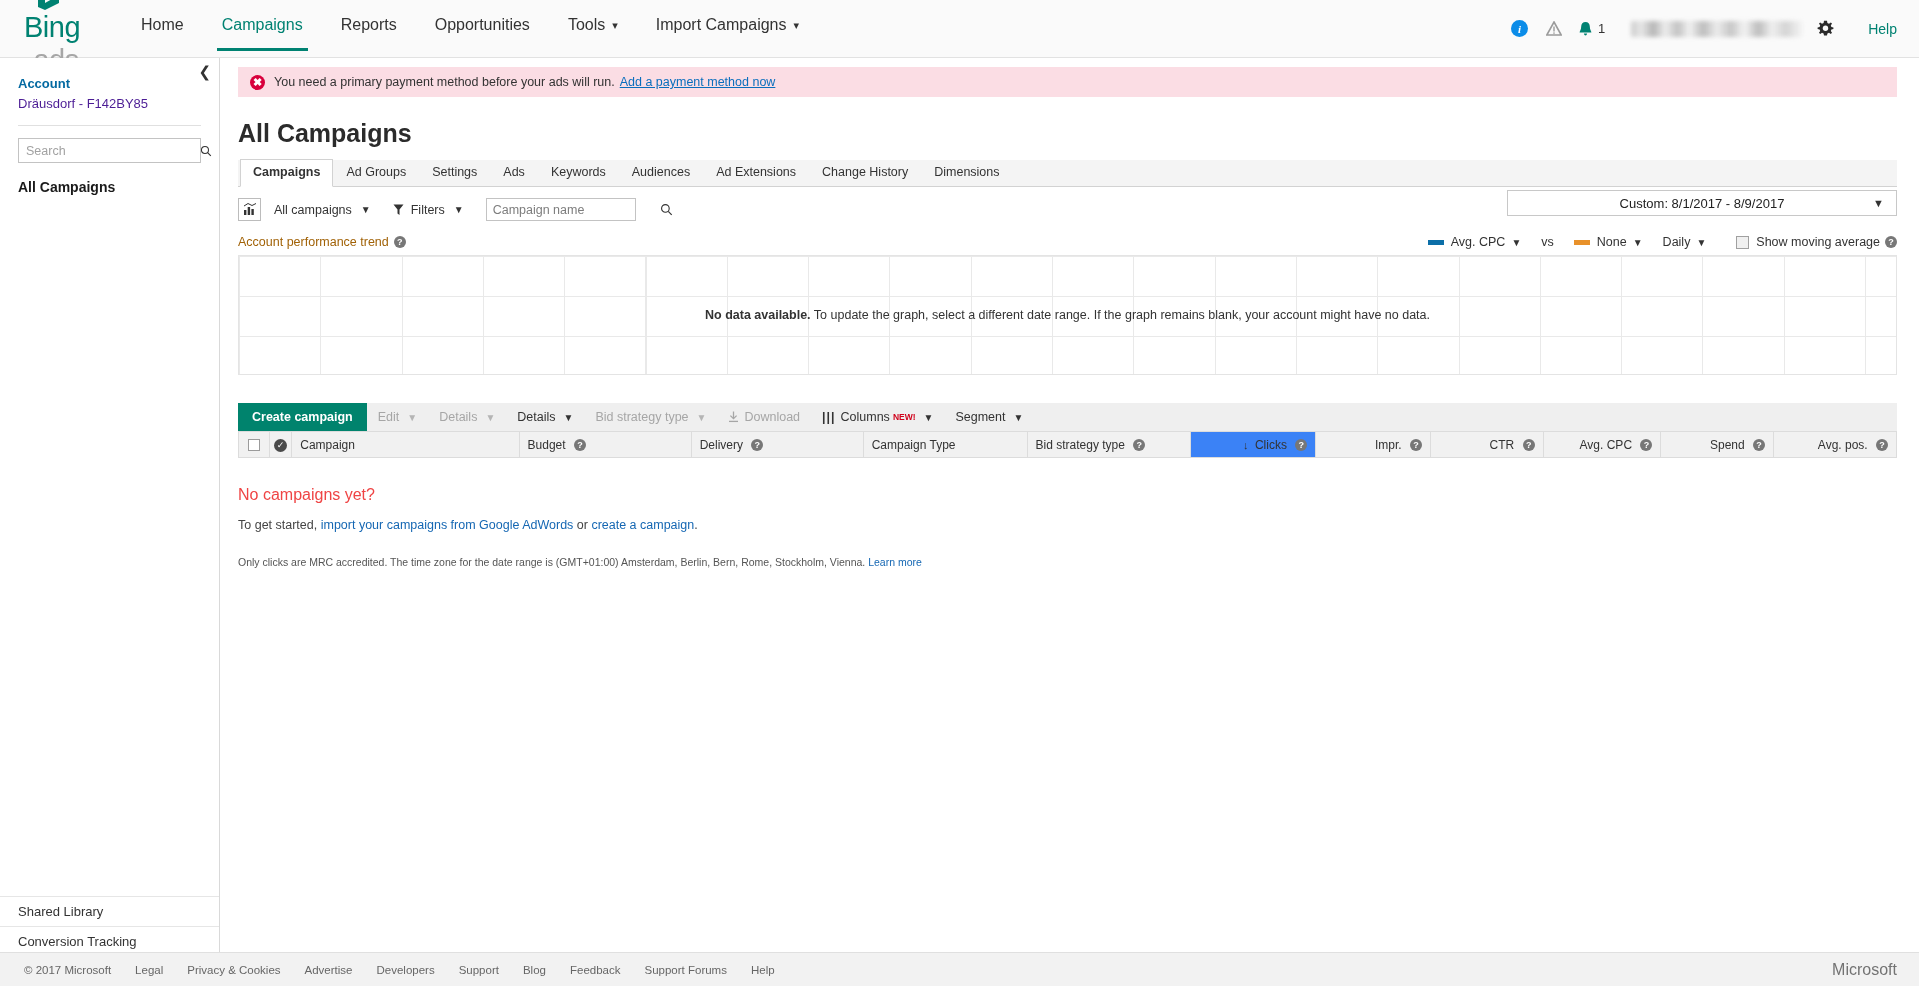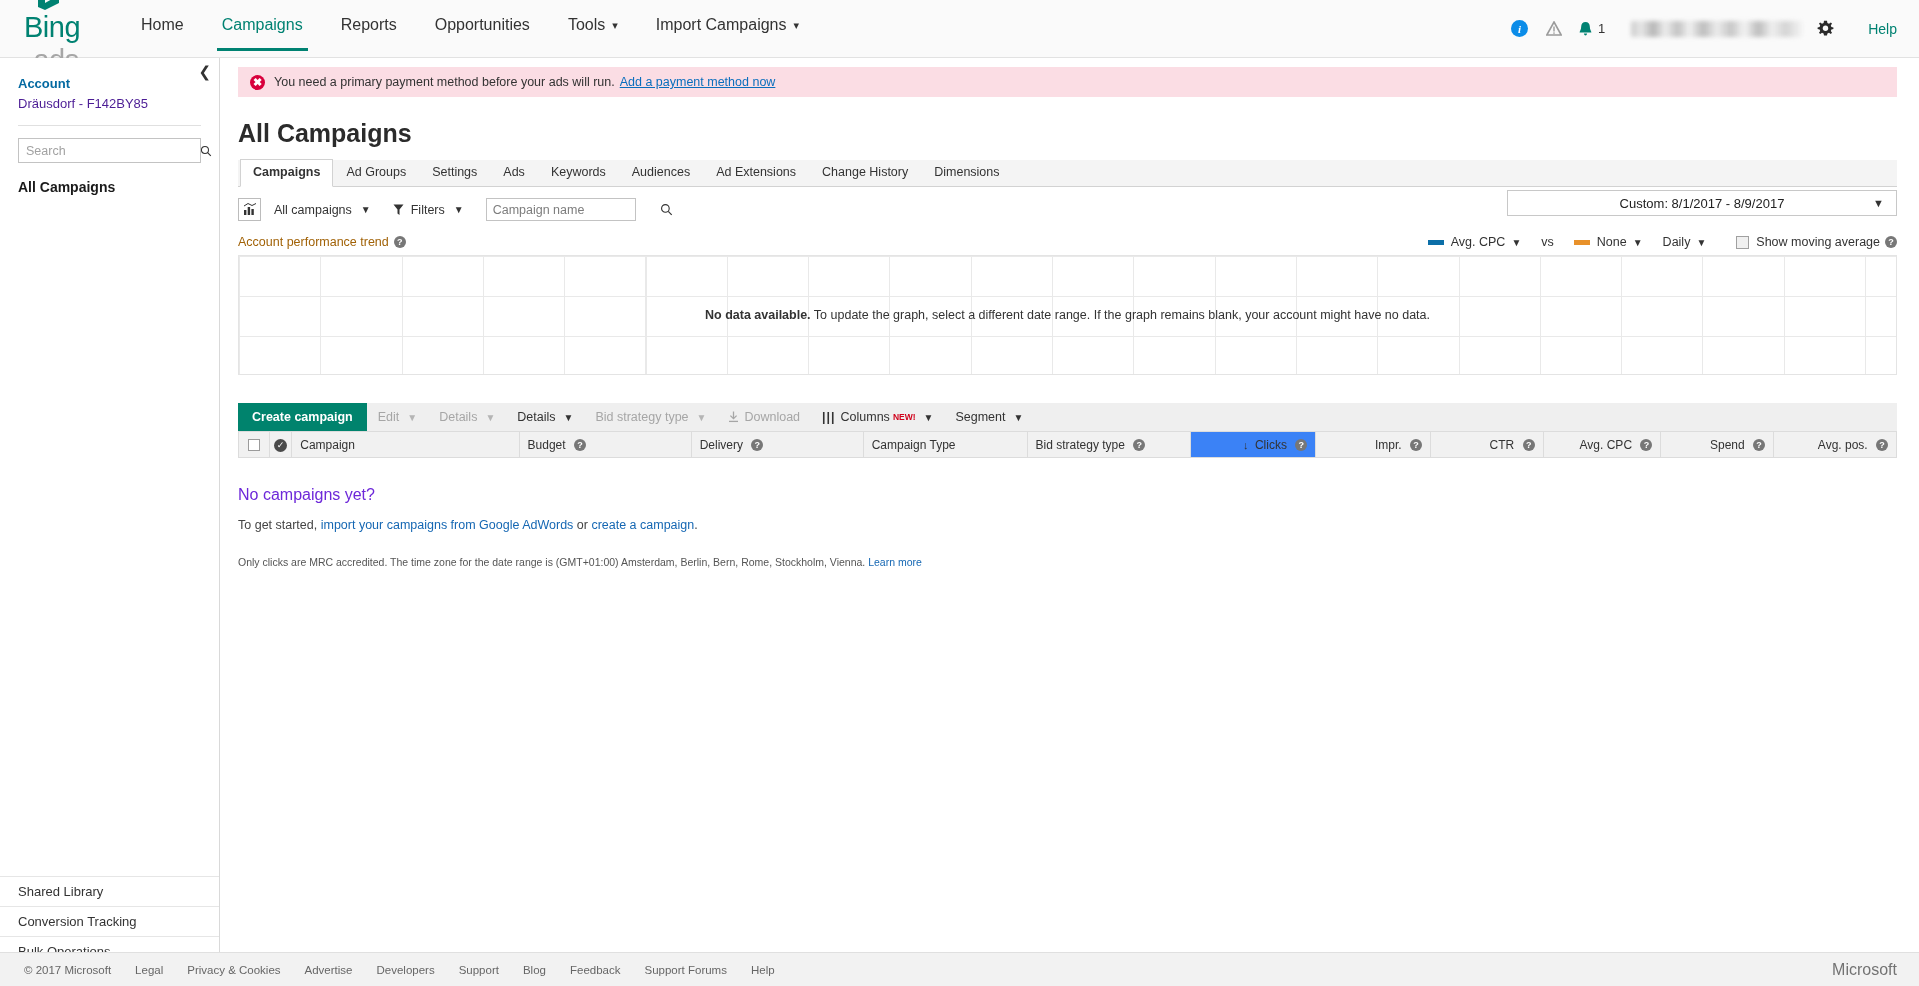--- a/index.html
+++ b/index.html
@@ -176,21 +176,21 @@
     border: 0;
   }
   .all-campaigns-item {
     padding: 16px 18px 0 18px;
     font-size: 14px;
     font-weight: bold;
     color: #1a1a1a;
     cursor: pointer;
   }
   .sidebar-spacer { flex: 1; }
-  .sidebar-bottom { padding-bottom: 20px; }
+  .sidebar-bottom { }
   .sb-link {
     font-size: 13px;
     color: #333;
     padding: 7px 18px;
     border-top: 1px solid #e6e6e6;
     cursor: pointer;
   }
   .sb-link:last-child { border-bottom: none; }
 
   
@@ -468,21 +468,21 @@
     color: #fff;
     font-size: 9px;
     display: inline-flex;
     align-items: center; justify-content: center;
     vertical-align: middle;
     cursor: pointer;
   }
   .sort-arrow { margin-right: 3px; font-size: 11px; }
 
   .empty-state { padding: 28px 0 0 18px; }
-  .empty-title { font-size: 16px; color: #6d28d9; margin-bottom: 14px; }
+  .empty-title { font-size: 16px; color: #ef4444; margin-bottom: 14px; }
   .empty-sub { font-size: 12.5px; color: #444; }
   .empty-sub a { color: #1567b3; text-decoration: none; cursor: pointer; }
 
   .footnotes { padding: 22px 0 0 18px; }
   .footnote {
     font-size: 10.5px;
     color: #555;
     line-height: 16px;
   }
   .footnote a { color: #1567b3; text-decoration: none; cursor: pointer; }

